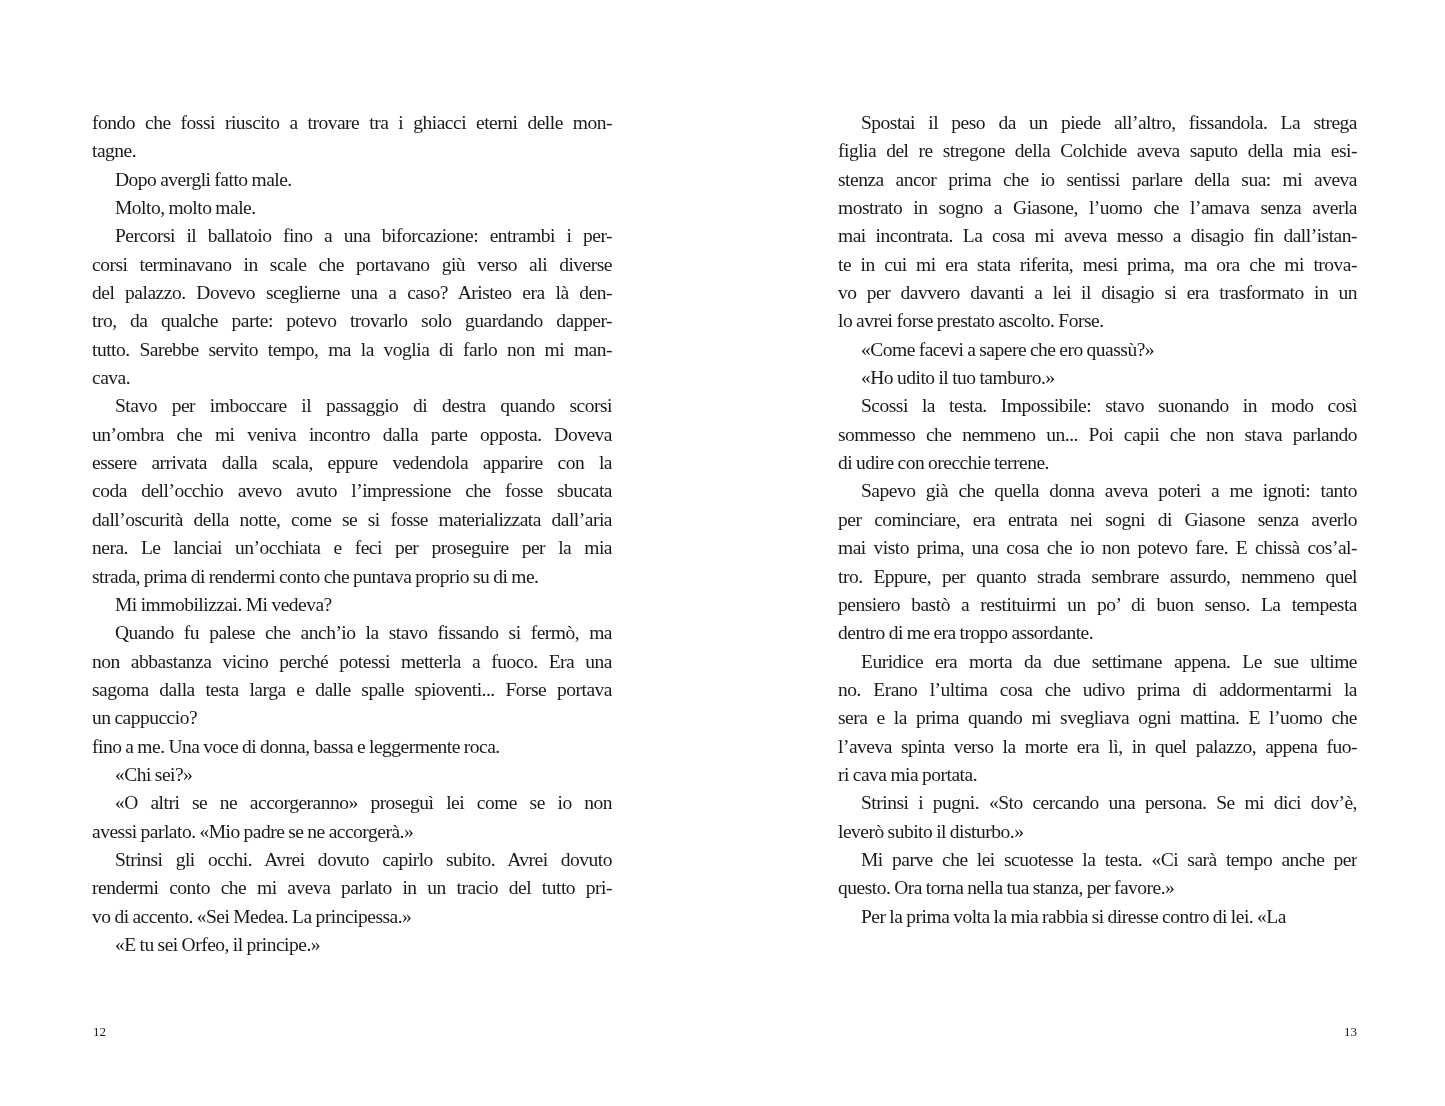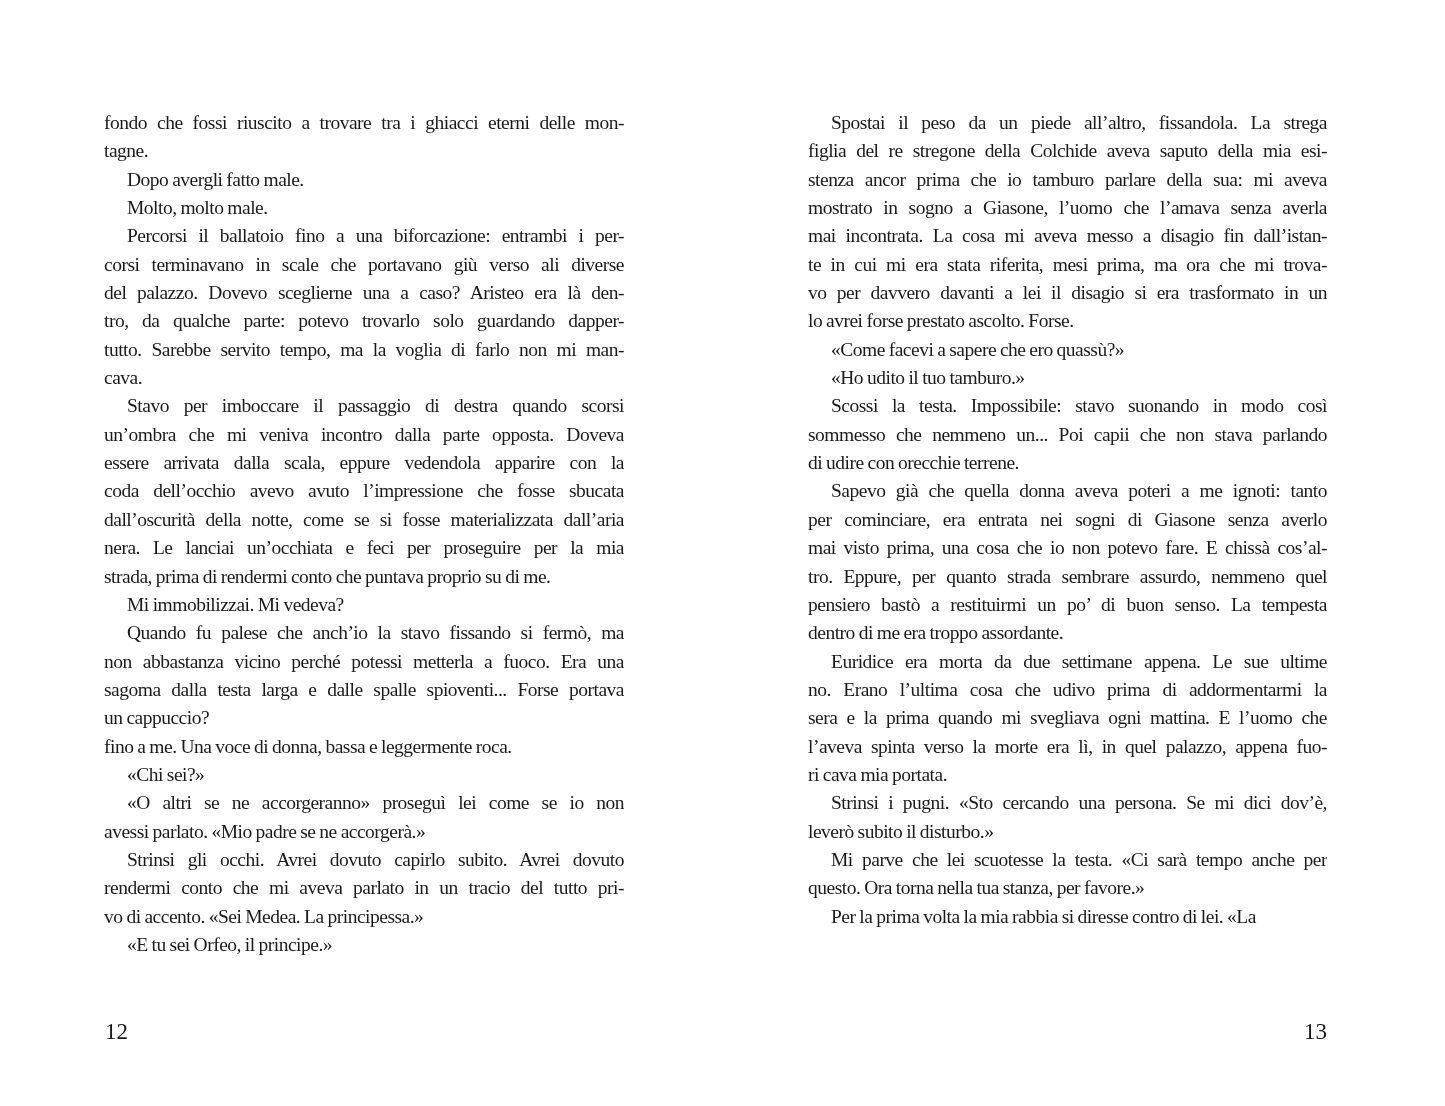--- a/index.html
+++ b/index.html
@@ -14,22 +14,22 @@
     background: #ffffff;
     overflow: hidden;
     font-family: "Liberation Serif", "DejaVu Serif", serif;
     color: #1a1a1a;
   }
   .page {
     position: absolute;
     top: 0;
     height: 1106px;
   }
-  .page-left  { left: 16px;     width: 722px; }
-  .page-right { left: 692px; width: 723px; }
+  .page-left  { left: 4px;     width: 722px; }
+  .page-right { left: 722px; width: 723px; }
 
   .textblock {
     position: absolute;
     top: 109px;
     width: 520px;
   }
   .page-left  .textblock { left: 88px; }
   .page-right .textblock { left: 116px; width: 519px; }
 
   .line {
@@ -47,21 +47,21 @@
     text-align-last: left;
     word-spacing: -0.5px;
   }
   .line.indent {
     text-indent: 23px;
   }
 
   .pagenum {
     position: absolute;
     top: 1018px;
-    font-size: 23px;
+    font-size: 13px;
     line-height: 28px;
     letter-spacing: 0;
   }
   .page-left  .pagenum { left: 89px; }
   .page-right .pagenum { left: 116px; width: 519px; text-align: right; }
 </style>
 </head>
 <body>
 
 <div class="spread">
@@ -99,21 +99,21 @@
         <div class="line end">vo di accento. «Sei Medea. La principessa.»</div>
         <div class="line indent end">«E tu sei Orfeo, il principe.»</div>
       </div>
     <div class="pagenum">12</div>
   </section>
 
   <section class="page page-right">
     <div class="textblock">
         <div class="line indent">Spostai il peso da un piede all’altro, fissandola. La strega</div>
         <div class="line">figlia del re stregone della Colchide aveva saputo della mia esi-</div>
-        <div class="line">stenza ancor prima che io tamburo parlare della sua: mi aveva</div>
+        <div class="line">stenza ancor prima che io sentissi parlare della sua: mi aveva</div>
         <div class="line">mostrato in sogno a Giasone, l’uomo che l’amava senza averla</div>
         <div class="line">mai incontrata. La cosa mi aveva messo a disagio fin dall’istan-</div>
         <div class="line">te in cui mi era stata riferita, mesi prima, ma ora che mi trova-</div>
         <div class="line">vo per davvero davanti a lei il disagio si era trasformato in un</div>
         <div class="line end">lo avrei forse prestato ascolto. Forse.</div>
         <div class="line indent end">«Come facevi a sapere che ero quassù?»</div>
         <div class="line indent end">«Ho udito il tuo tamburo.»</div>
         <div class="line indent">Scossi la testa. Impossibile: stavo suonando in modo così</div>
         <div class="line">sommesso che nemmeno un... Poi capii che non stava parlando</div>
         <div class="line end">di udire con orecchie terrene.</div>

